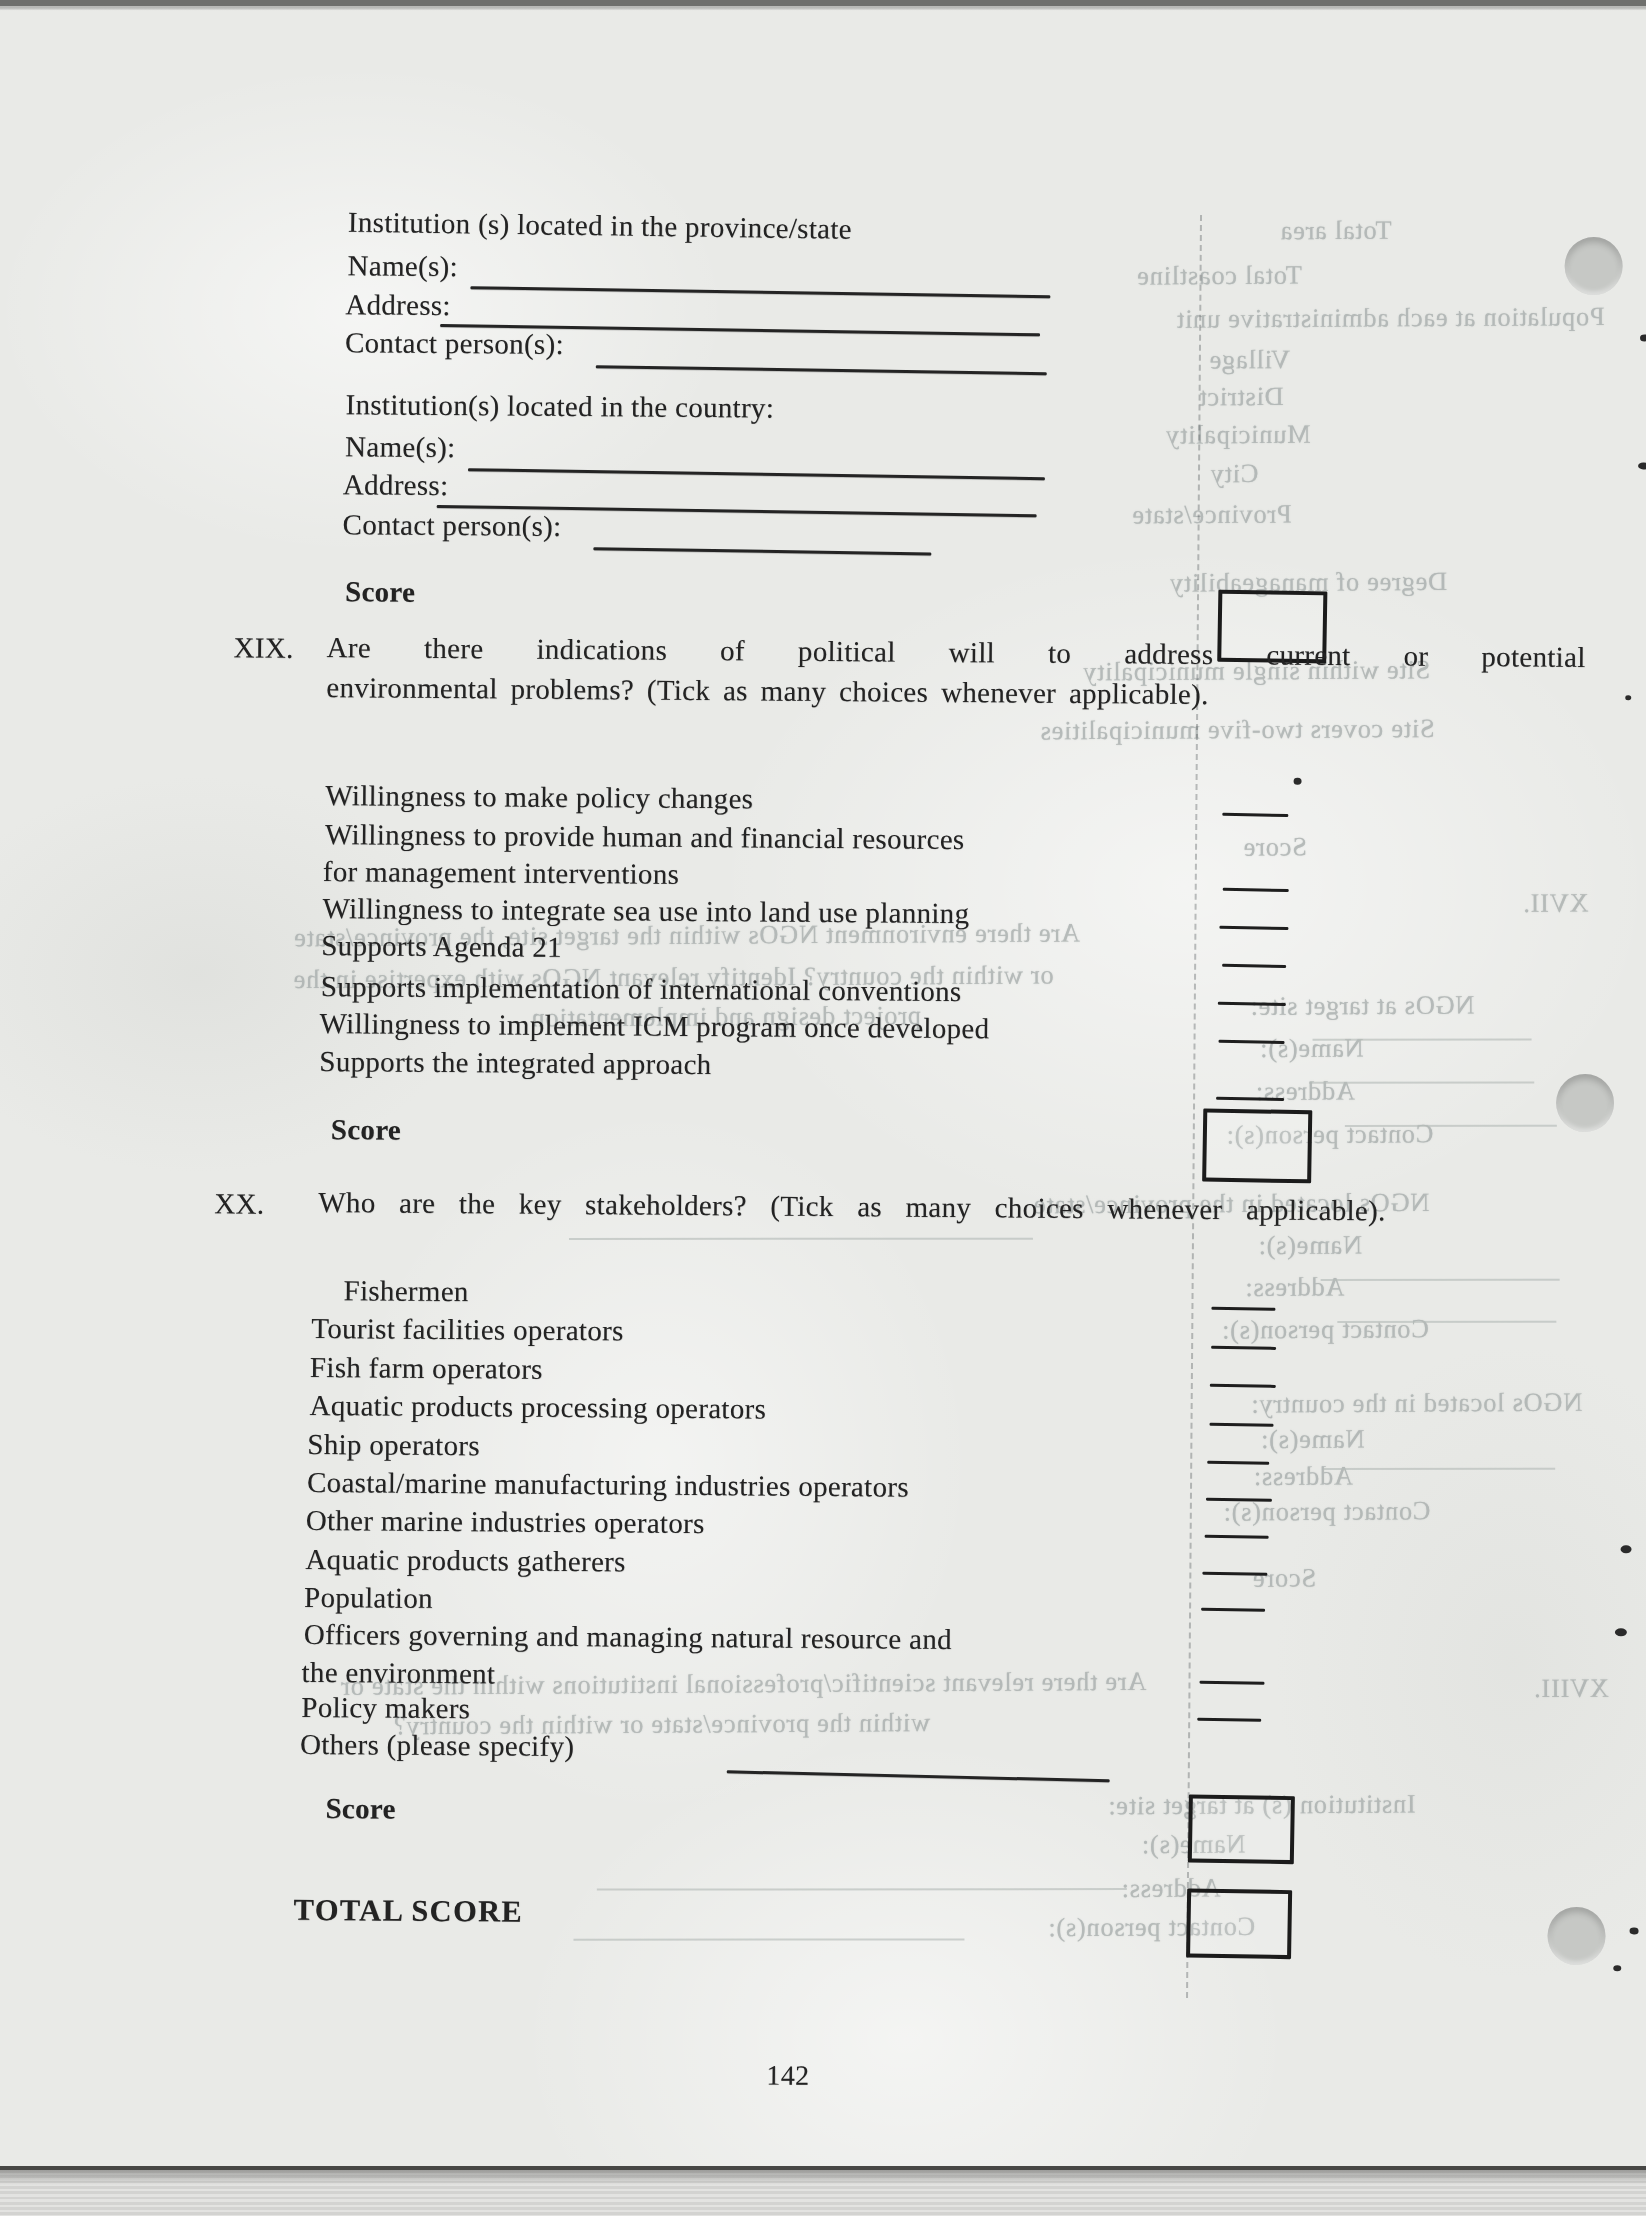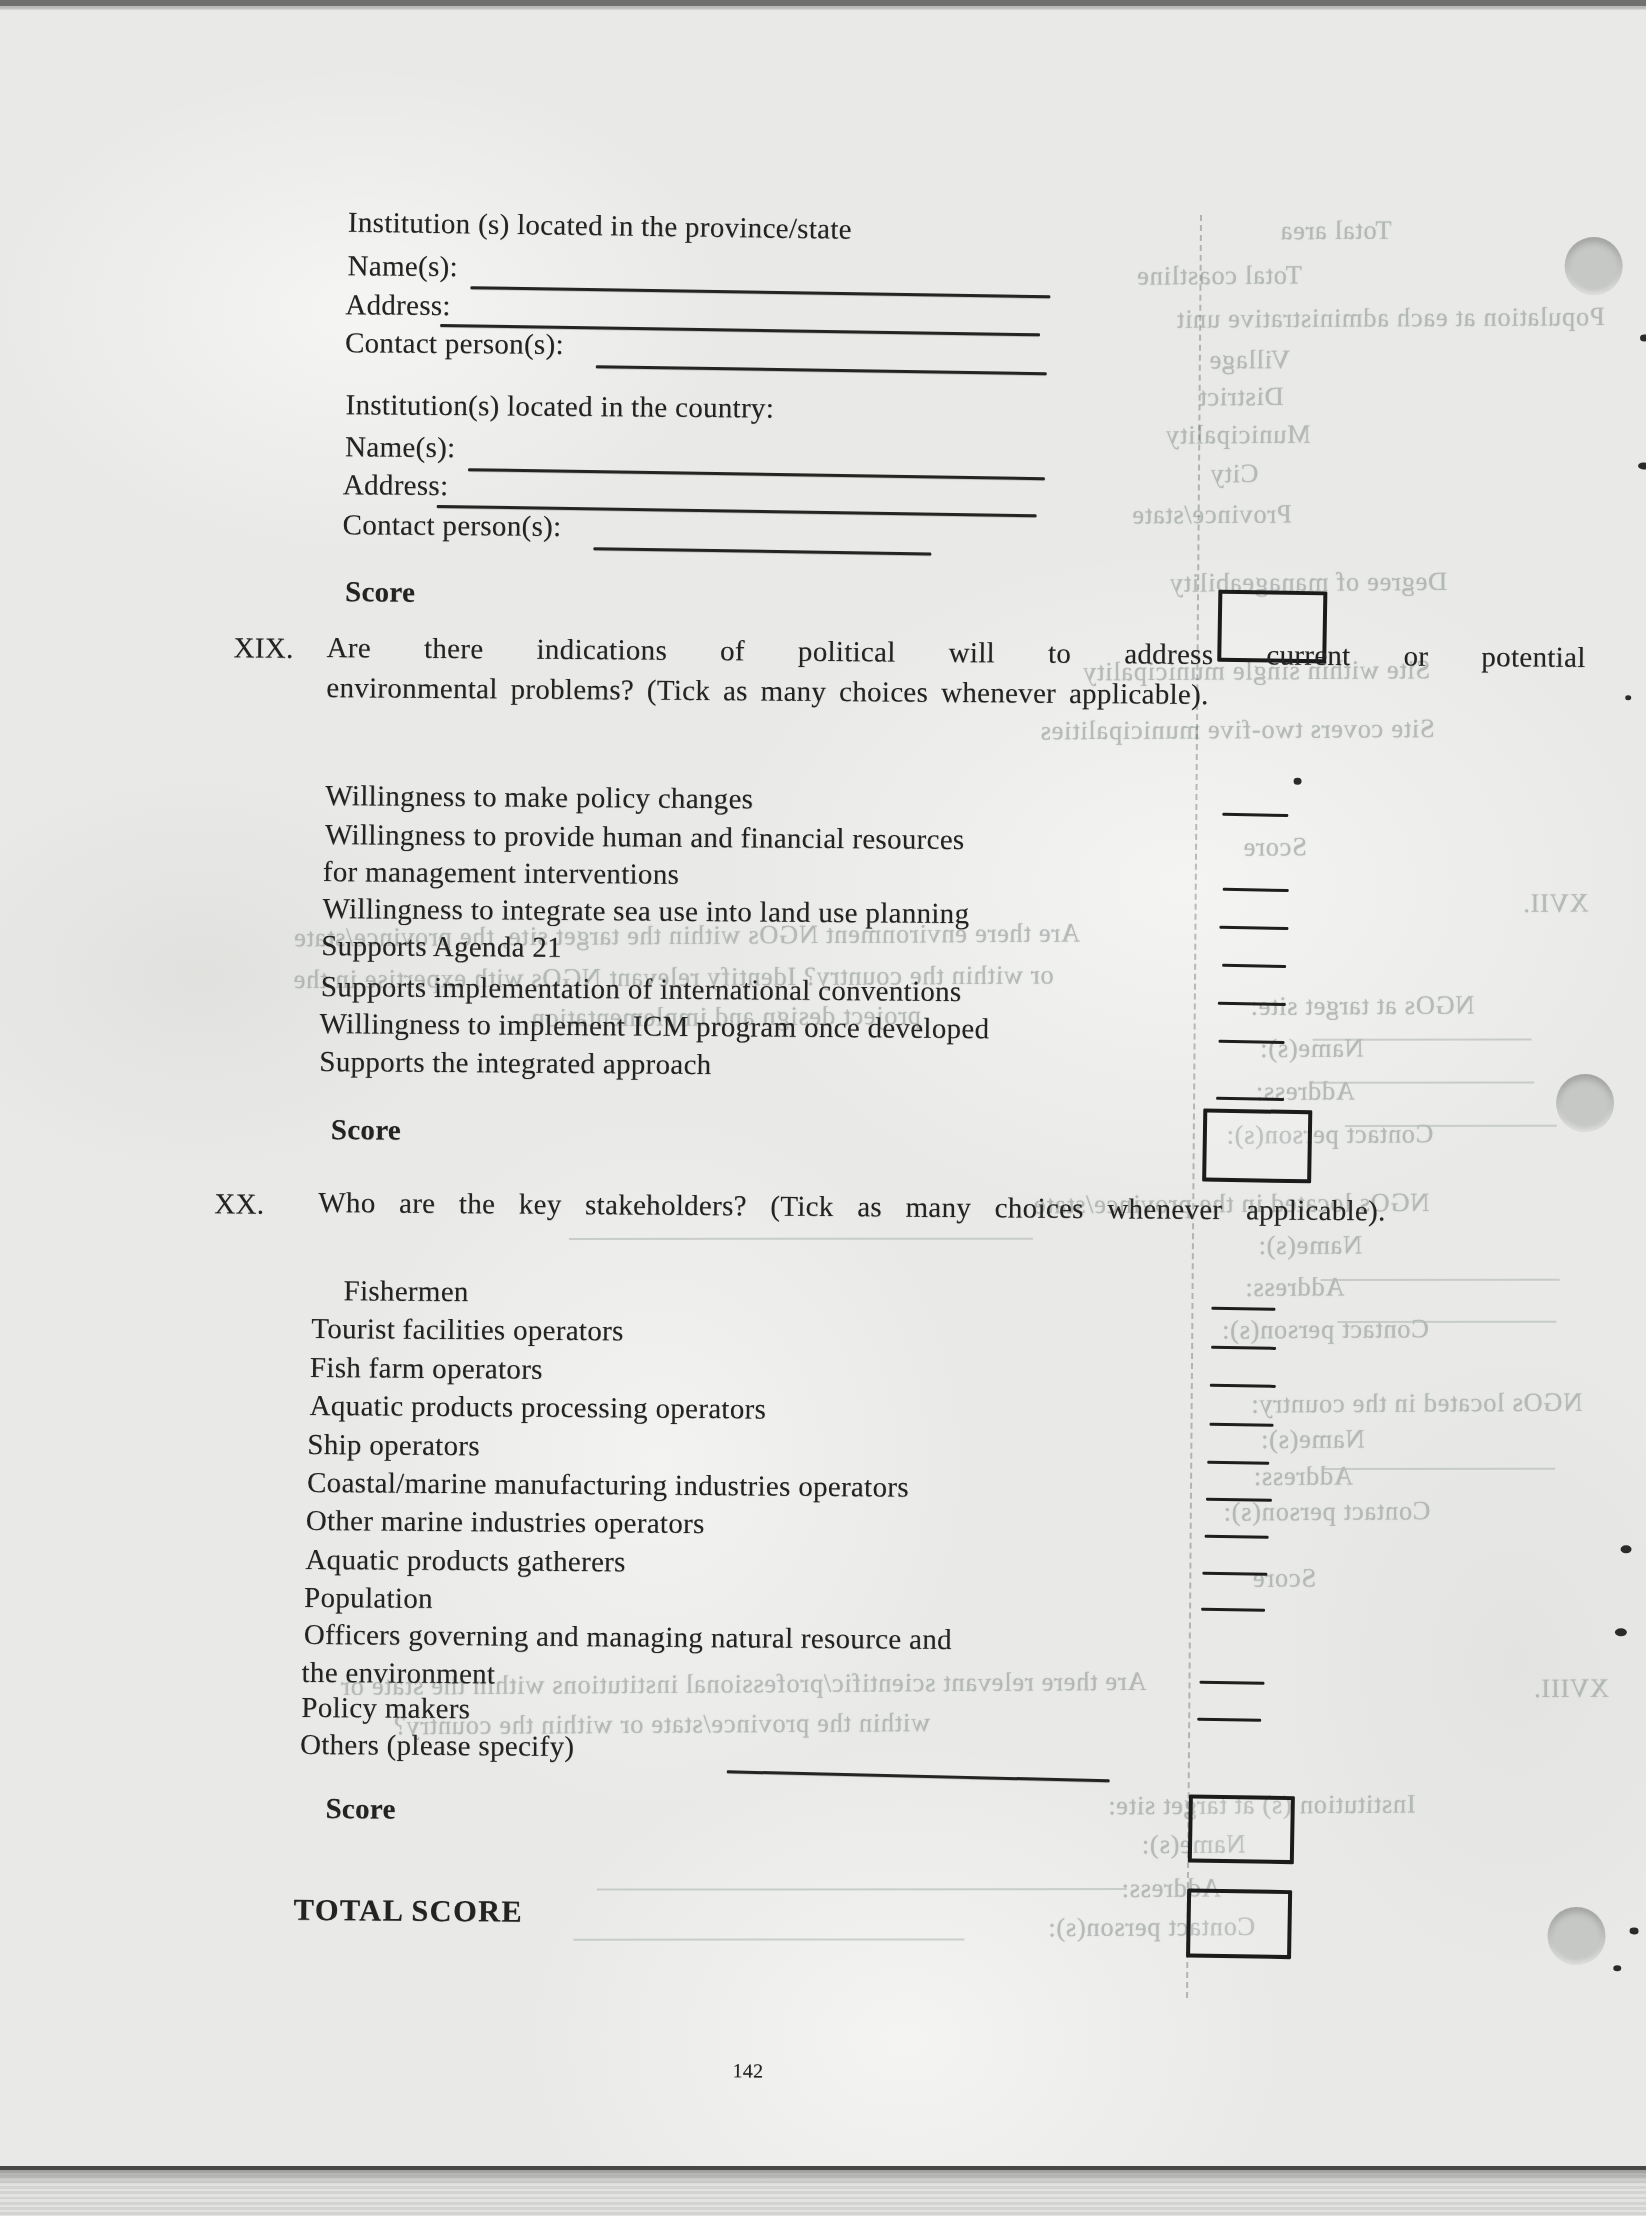--- a/index.html
+++ b/index.html
@@ -174,21 +174,21 @@
   <div class="tick" style="left:1205px;top:1605px;width:64px;"></div>
   <div class="tick" style="left:1204px;top:1678px;width:65px;"></div>
   <div class="tick" style="left:1202px;top:1715px;width:64px;"></div>
 
   <div class="t bold" style="left:331px;top:1796px;">Score</div>
   <div class="score-box" style="left:1194px;top:1792px;width:98px;height:60px;"></div>
 
   <div class="t bold" style="left:300px;top:1897px;font-size:30.5px;letter-spacing:1.3px;">TOTAL SCORE</div>
   <div class="score-box" style="left:1193px;top:1886px;width:97px;height:61px;"></div>
 
-  <div class="t" style="left:740px;top:2060px;font-size:20px;">142</div>
+  <div class="t" style="left:774px;top:2060px;font-size:28px;">142</div>
 
   <div class="hole" style="left:1558px;top:231px;"></div>
   <div class="hole" style="left:1556px;top:1068px;"></div>
   <div class="hole" style="left:1554px;top:1901px;"></div>
 
   <div class="speck" style="left:1291px;top:774px;width:8px;height:7.3px;"></div>
   <div class="speck" style="left:1634px;top:328px;width:9.3px;height:6.6px;"></div>
   <div class="speck" style="left:1633px;top:456px;width:10.6px;height:7.3px;"></div>
   <div class="speck" style="left:1622px;top:689px;width:6px;height:5.3px;"></div>
   <div class="speck" style="left:1624px;top:1539px;width:10.6px;height:8px;"></div>

